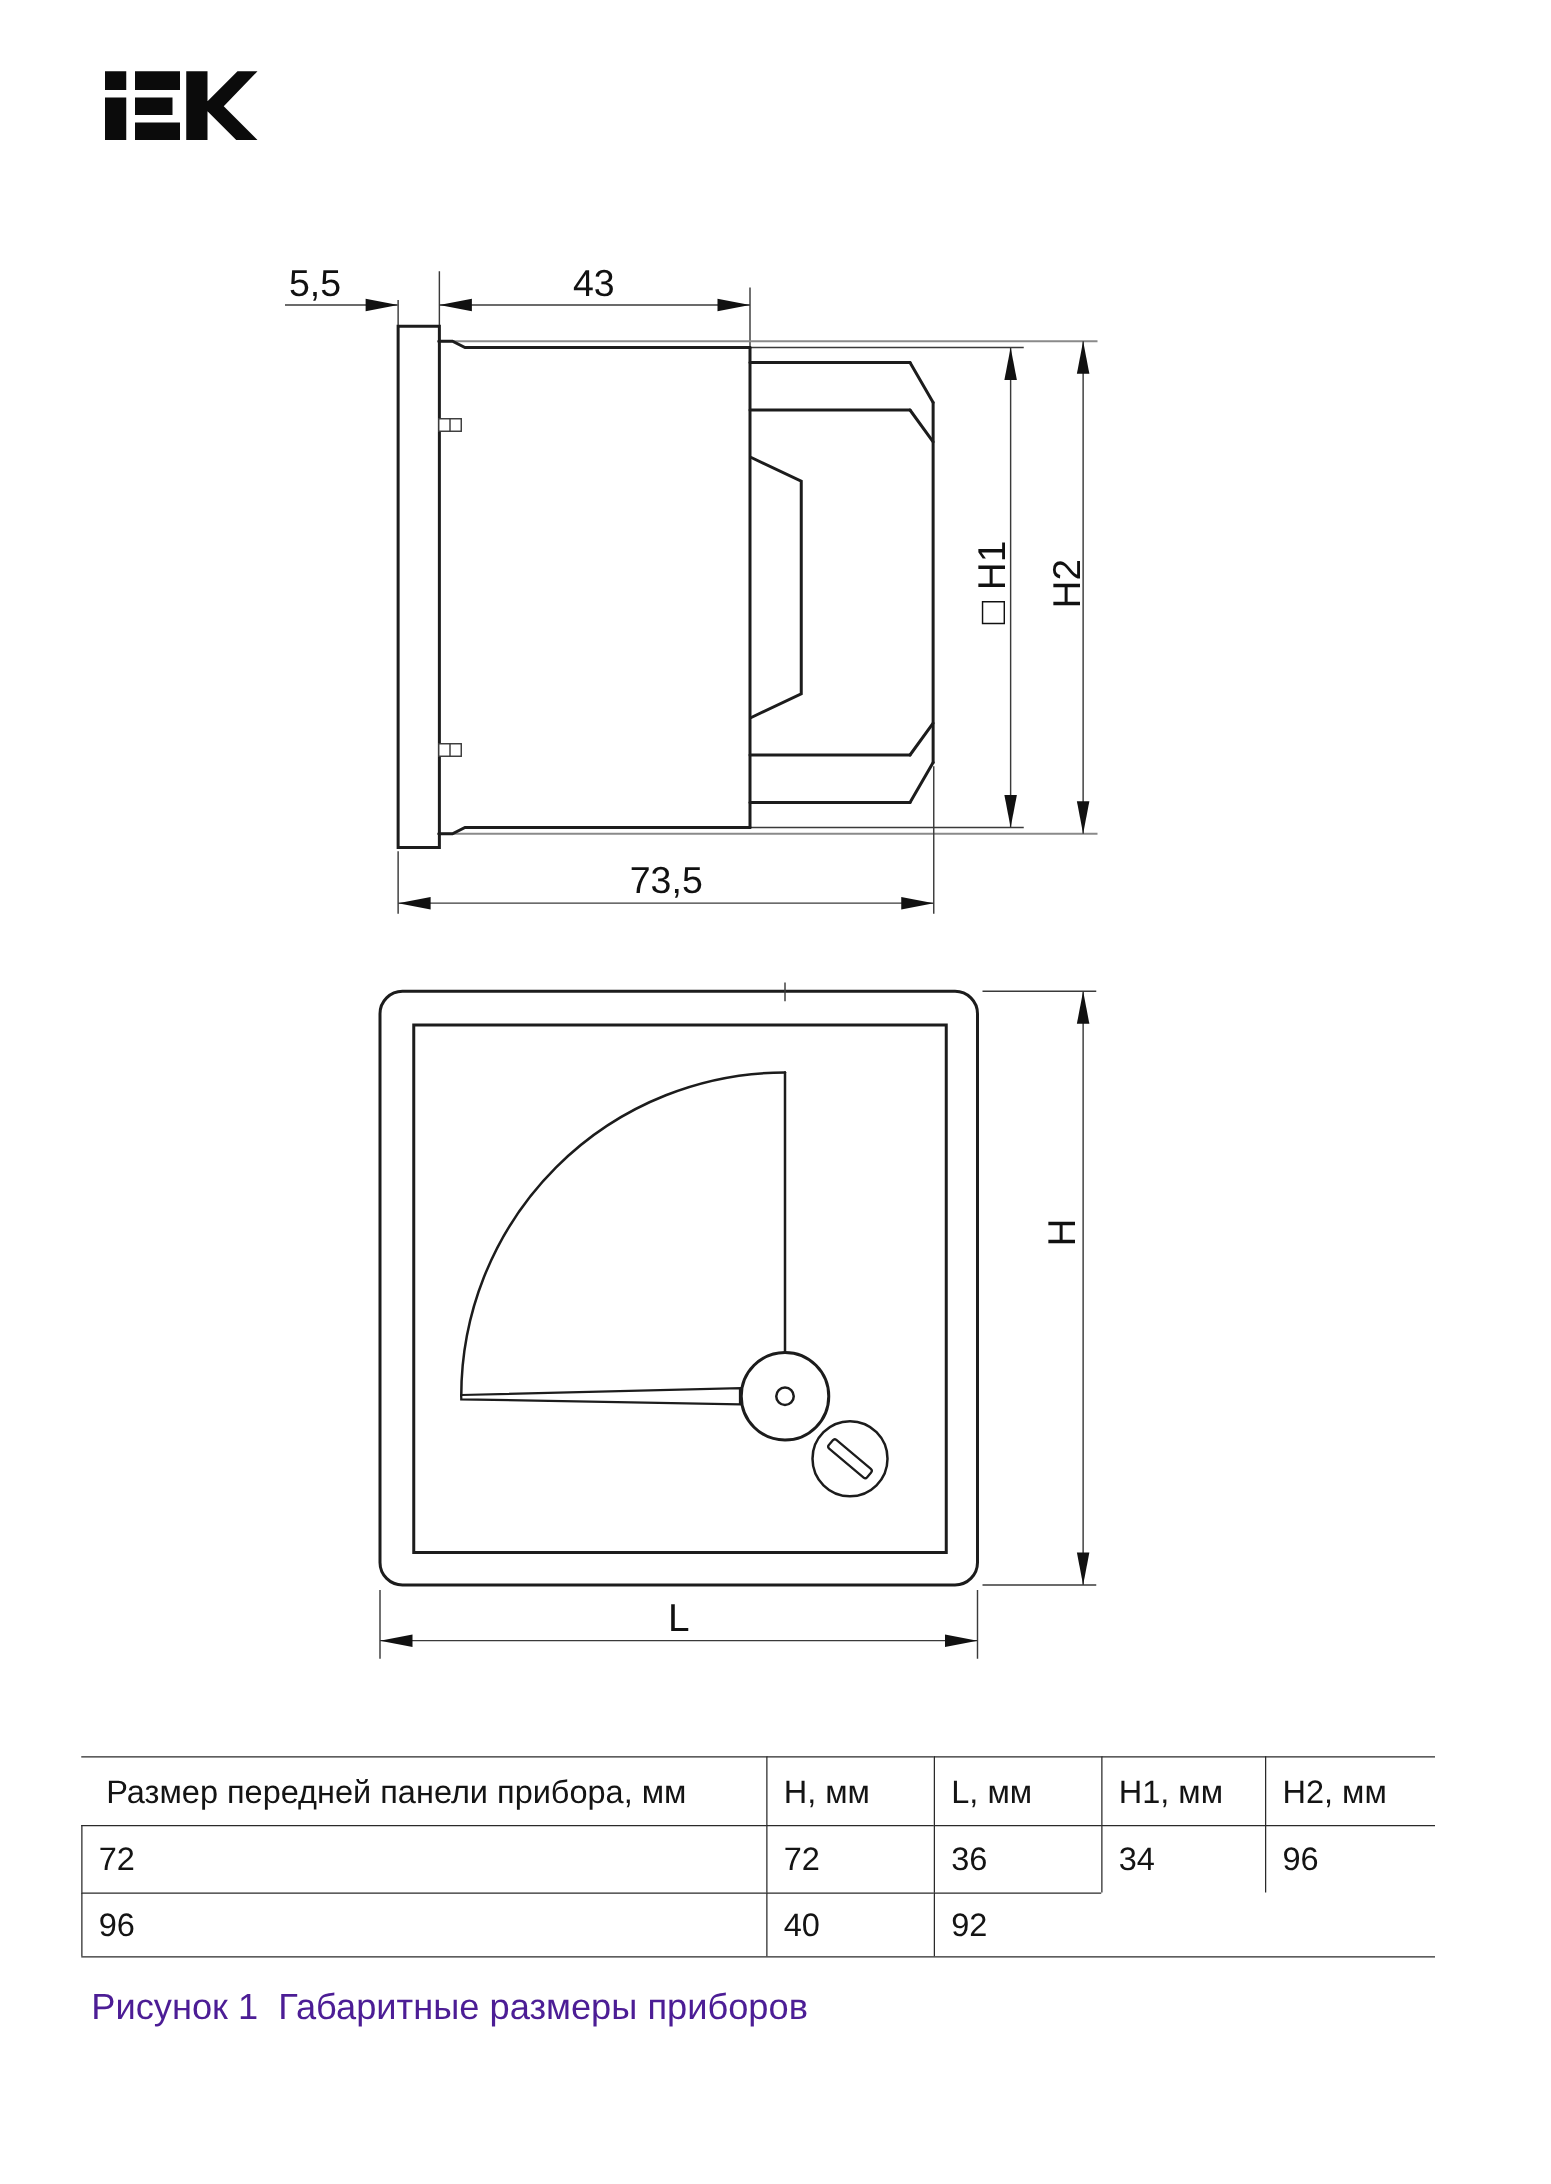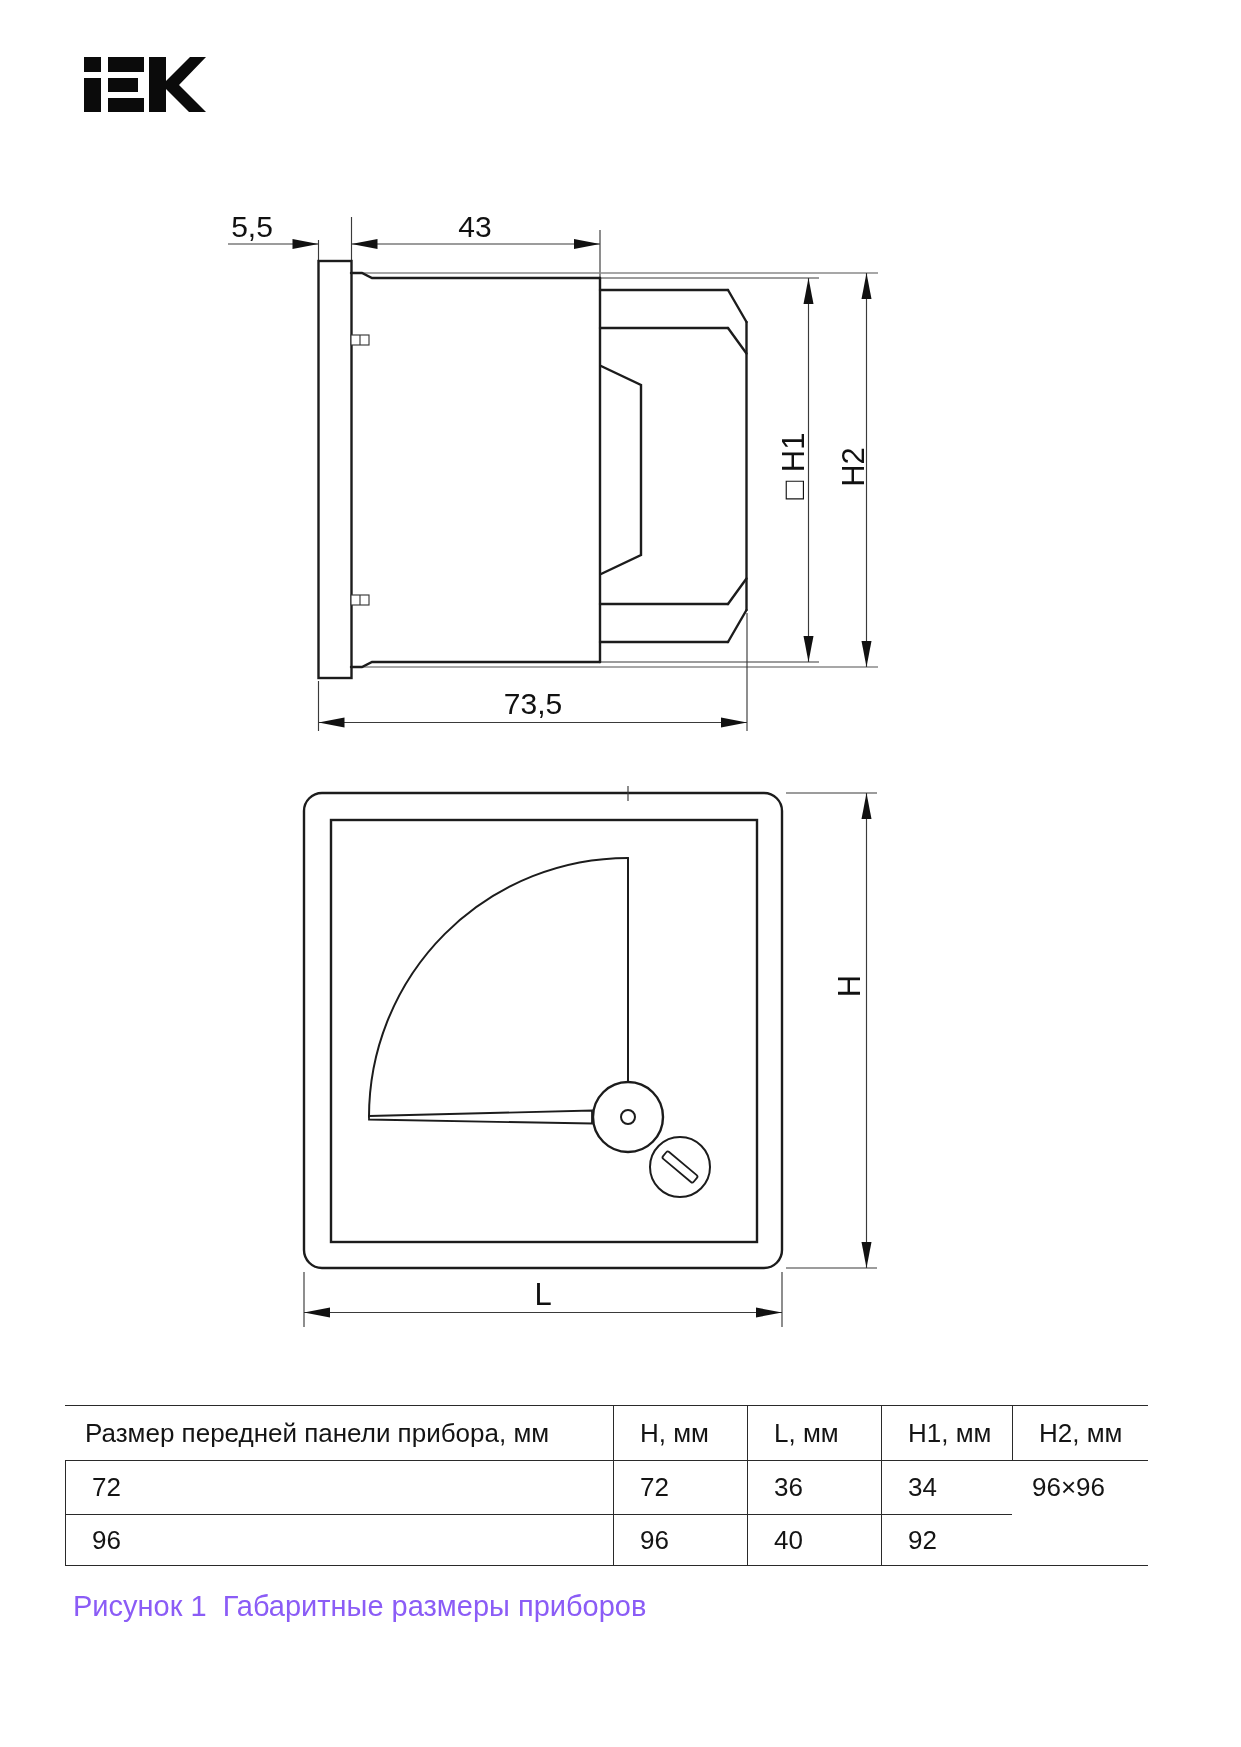--- a/index.html
+++ b/index.html
@@ -22,28 +22,28 @@
     position:absolute;left:65px;top:1405px;width:1083px;
     display:grid;
     grid-template-columns:548px 134px 134px 131px 136px;
     grid-template-rows:55px 54px 51px;
     border-bottom:1.6px solid #2a2a2a;
     font-size:26px;color:#141414;
   }
   .dim-table .cell{
     border-top:1.6px solid #2a2a2a;
     display:flex;align-items:center;
-    padding-left:26px;box-sizing:border-box;
+    padding-left:13px;box-sizing:border-box;
     white-space:nowrap;overflow:hidden;
   }
   .dim-table .cell.first{padding-left:20px;}
   .dim-table .cell.vline{border-left:1.3px solid #2a2a2a;}
   .caption{
     position:absolute;left:73px;top:1590px;
-    font-size:29px;color:#8b5cf6;white-space:pre;
+    font-size:29px;color:#4c1d95;white-space:pre;
   }
 </style>
 </head>
 <body>
 
 <svg id="drawing" width="1241" height="1747" viewBox="0 0 1241 1747" xmlns="http://www.w3.org/2000/svg">
 
   <g class="logo" aria-label="IEK">
 
     <rect x="84" y="57" width="17" height="15"></rect>
@@ -185,20 +185,19 @@
   <div class="cell vline">H, мм</div>
   <div class="cell vline">L, мм</div>
   <div class="cell vline">H1, мм</div>
   <div class="cell vline">H2, мм</div>
 
   <div class="cell vline">72</div>
   <div class="cell vline">72</div>
   <div class="cell vline">36</div>
   <div class="cell vline">34</div>
 
-  <div class="cell first">96×96</div>
   <div class="cell vline">96</div>
   <div class="cell vline">96</div>
   <div class="cell vline">40</div>
   <div class="cell vline">92</div>
 </div>
 
 <div class="caption">Рисунок 1  Габаритные размеры приборов</div>
 
 </body></html>

